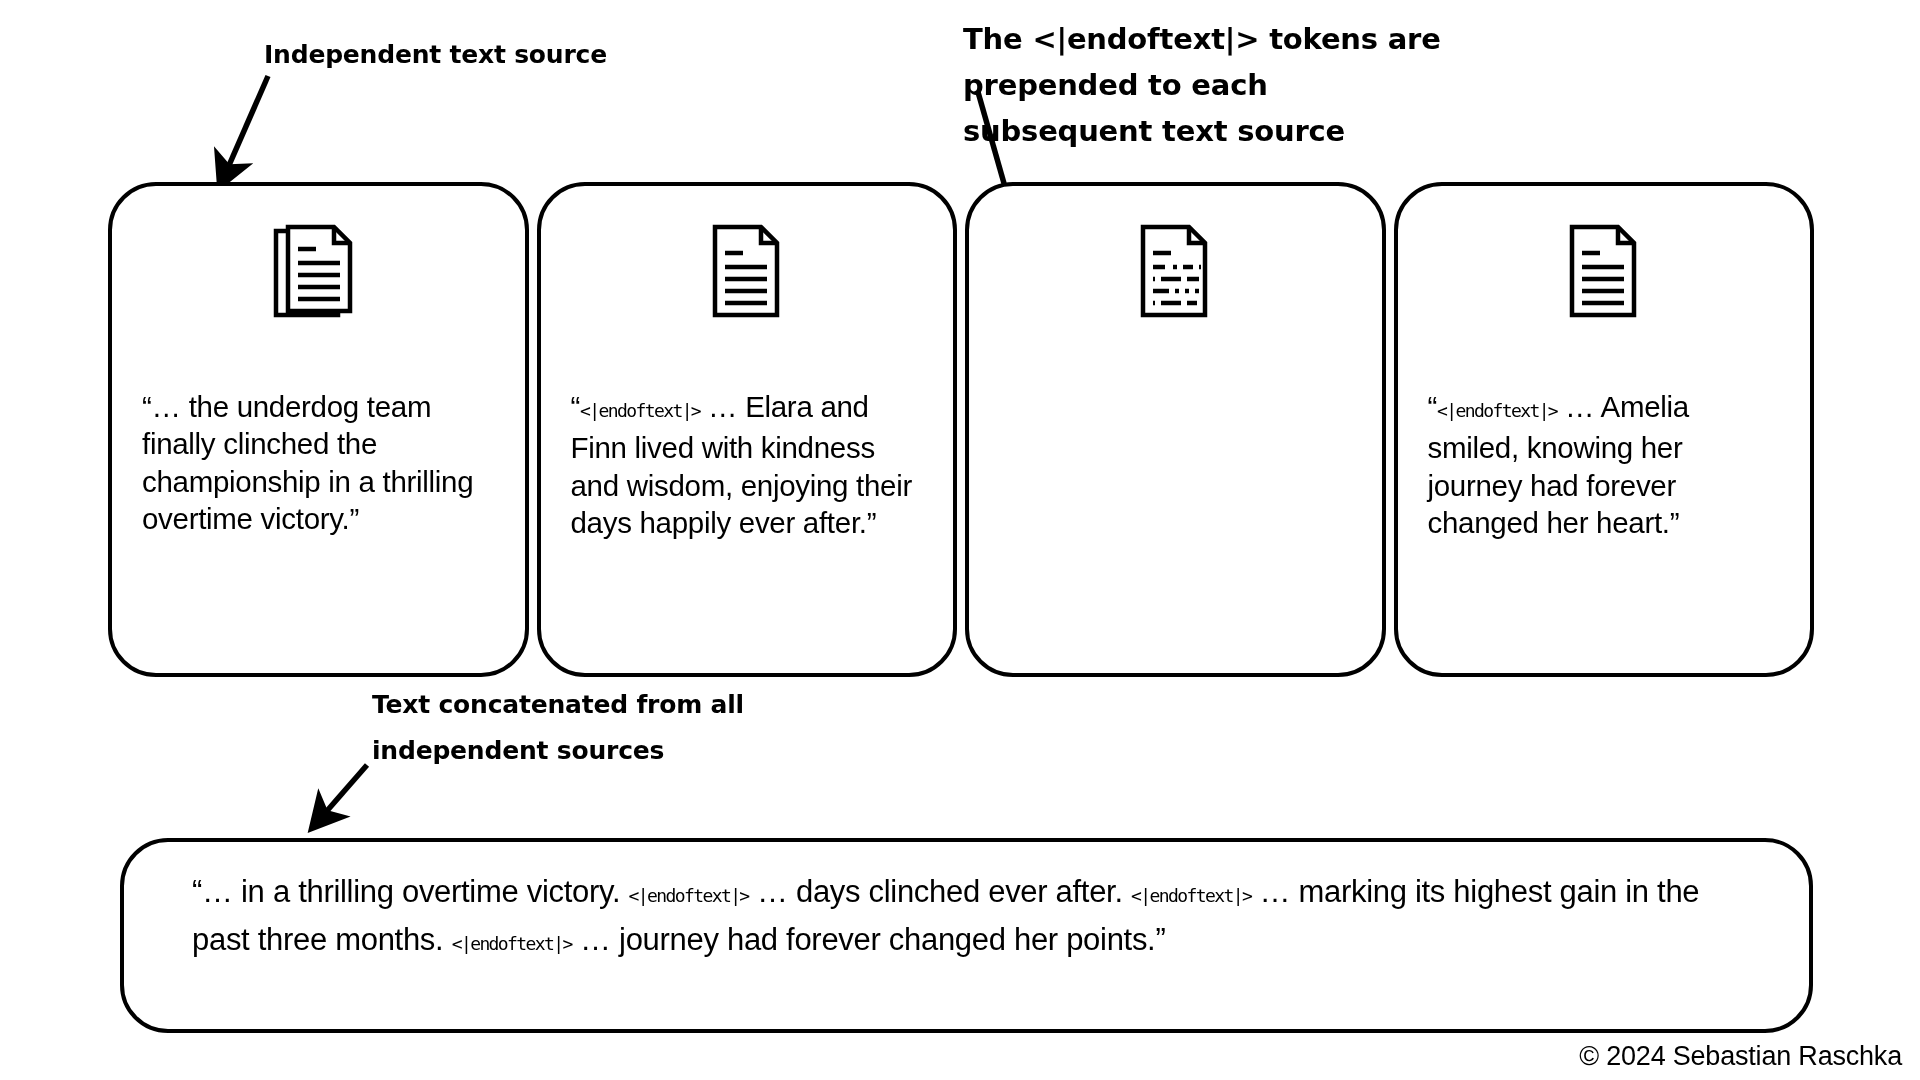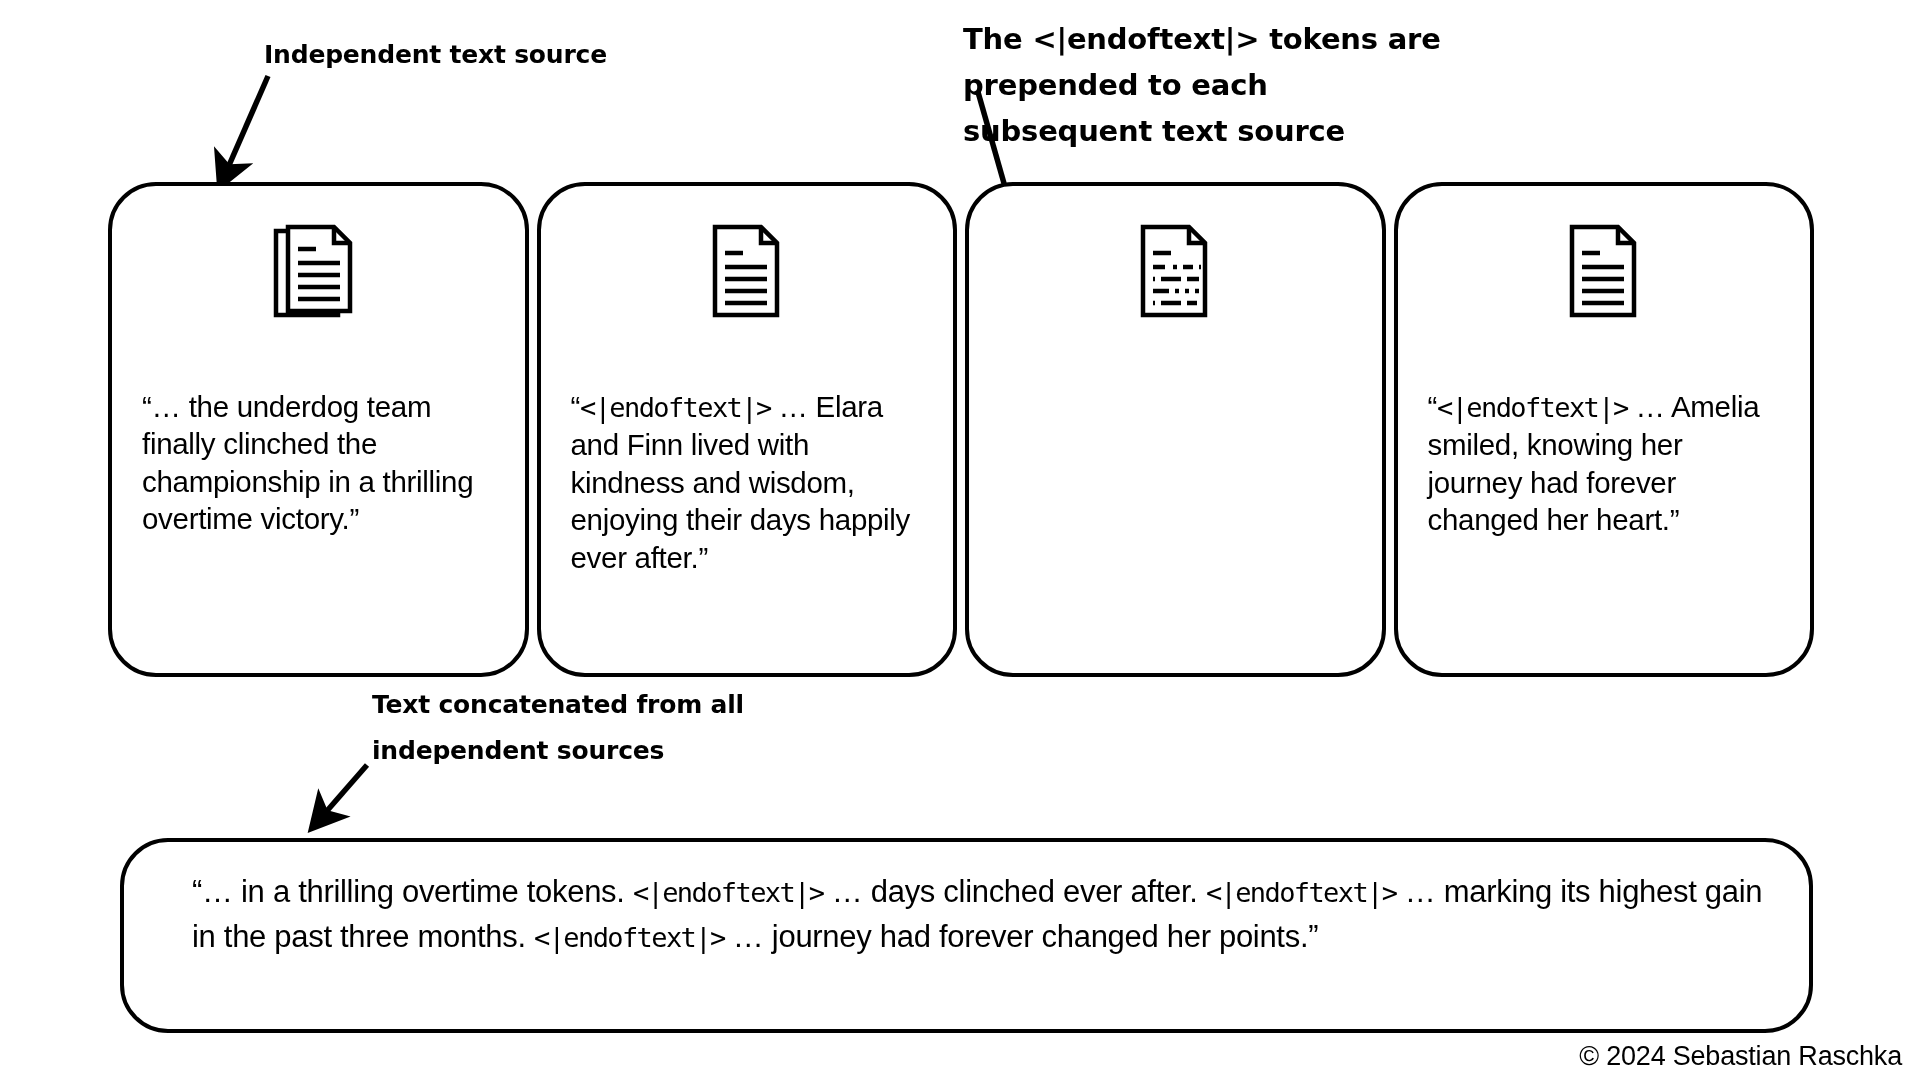--- a/index.html
+++ b/index.html
@@ -85,21 +85,21 @@
     margin-top: 16px;
     font-family: "Liberation Sans", sans-serif;
     font-size: 29.5px;
     line-height: 37.5px;
     letter-spacing: -0.3px;
     white-space: pre-line;
     padding-left: 4px;
   }
   .mono {
     font-family: "DejaVu Sans Mono", monospace;
-    font-size: 27px;
+    font-size: 18px;
     letter-spacing: -1.6px;
   }
 
   
   #concat-box {
     position: absolute;
     left: 120px;
     top: 838px;
     width: 1693px;
     height: 195px;
@@ -229,16 +229,16 @@
       </svg>
     </div>
     <div class="card-text">
       <span>“</span><span class="mono">&lt;|endoftext|&gt;</span><span> … </span><span>Amelia smiled, knowing her journey had forever changed her heart.”</span>
     </div>
   </div>
 
 </div>
 
 <div id="concat-box">
-  <div id="concat-text"><span>“… in a thrilling overtime tokens. </span><span class="mono">&lt;|endoftext|&gt;</span><span> … days clinched ever after. </span><span class="mono">&lt;|endoftext|&gt;</span><span> … marking its highest gain in the past three months. </span><span class="mono">&lt;|endoftext|&gt;</span><span> … journey had forever changed her points.”</span></div>
+  <div id="concat-text"><span>“… in a thrilling overtime victory. </span><span class="mono">&lt;|endoftext|&gt;</span><span> … days clinched ever after. </span><span class="mono">&lt;|endoftext|&gt;</span><span> … marking its highest gain in the past three months. </span><span class="mono">&lt;|endoftext|&gt;</span><span> … journey had forever changed her points.”</span></div>
 </div>
 
 <div id="copyright">© 2024 Sebastian Raschka</div>
 
 </body></html>

